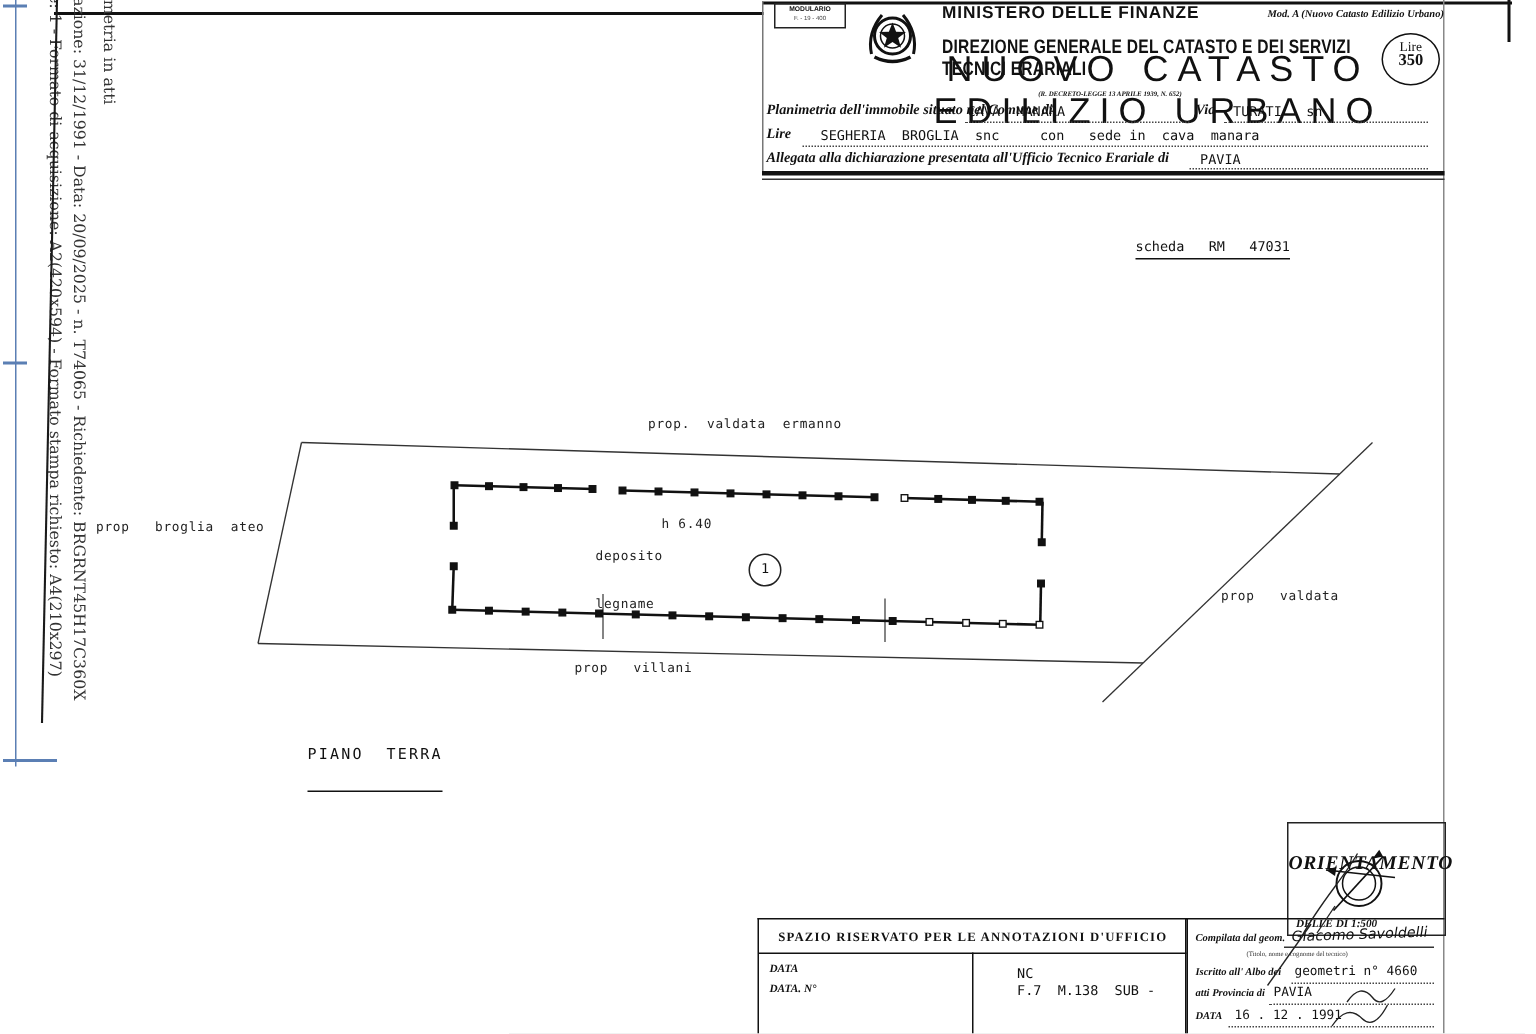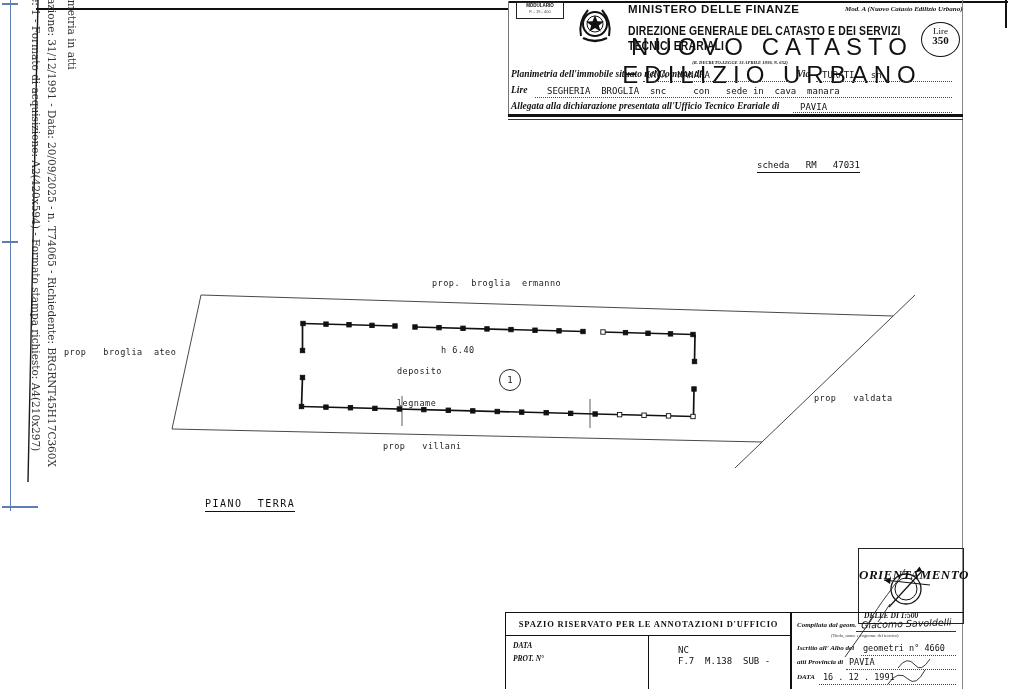--- a/index.html
+++ b/index.html
@@ -75,46 +75,46 @@
   <div class="abs lbl" style="left:511px;top:85px;font-size:9.5px;">Lire</div>
   <div class="abs mono pre" style="left:547px;top:86px;font-size:9px;">SEGHERIA  BROGLIA  snc     con   sede in  cava  manara</div>
   <div class="abs dot" style="left:535px;top:96px;width:417px;"></div>
 
   <div class="abs lbl" style="left:511px;top:101px;font-size:9.5px;">Allegata alla dichiarazione presentata all'Ufficio Tecnico Erariale di</div>
   <div class="abs mono pre" style="left:800px;top:102px;font-size:9px;">PAVIA</div>
   <div class="abs dot" style="left:793px;top:111px;width:159px;"></div>
 
   <div class="abs mono pre" style="left:757px;top:160px;font-size:9px;border-bottom:1.4px solid #111;padding-bottom:2px;">scheda   RM   47031</div>
 
-  <div class="abs planlbl" style="left:432px;top:278px;">prop.  broglia  ermanno</div>
+  <div class="abs planlbl" style="left:432px;top:278px;">prop.  valdata  ermanno</div>
   <div class="abs planlbl" style="left:64px;top:347px;">prop   broglia  ateo</div>
   <div class="abs planlbl" style="left:383px;top:441px;">prop   villani</div>
   <div class="abs planlbl" style="left:814px;top:393px;text-align:right;">prop   valdata</div>
 
   <div class="abs planlbl" style="left:397px;top:345px;line-height:1.25;">
     <div>deposito</div>
     <div>legname</div>
   </div>
   <div class="abs planlbl" style="left:441px;top:345px;">h 6.40</div>
 
   <div class="abs" style="left:499px;top:369px;width:20px;height:20px;border:1px solid #222;border-radius:50%;text-align:center;line-height:20px;font-size:9px;font-family:'DejaVu Sans Mono',monospace;">1</div>
 
-  <div class="abs mono pre" style="left:205px;top:498px;font-size:10px;letter-spacing:1.5px;border-bottom:1.3px solid #111;padding-bottom:2px;">PIANO  TERRA</div>
+  <div class="abs mono pre" style="left:205px;top:498px;font-size:10px;letter-spacing:1.5px;border-bottom:1.3px solid #111;padding-bottom:18px;">PIANO  TERRA</div>
 
   <div class="abs" style="left:858px;top:548px;width:104px;height:74px;border:1.3px solid #222;">
     <div class="lbl" style="font-size:13px;text-align:left;margin-top:18px;letter-spacing:.5px;">ORIENTAMENTO</div>
     <div class="lbl" style="position:absolute;left:5px;bottom:3px;font-size:7.5px;">DELLE DI 1:500</div>
   </div>
 
   <div class="abs" style="left:505px;top:612px;width:285px;height:77px;border:1.6px solid #111;border-bottom:none;">
     <div style="font-size:8.5px;font-weight:bold;text-align:center;padding-top:6px;letter-spacing:.8px;">SPAZIO RISERVATO PER LE ANNOTAZIONI D'UFFICIO</div>
     <div class="abs" style="left:0;top:22px;width:285px;height:1.3px;background:#111;"></div>
     <div class="abs" style="left:142px;top:22px;width:1.3px;height:55px;background:#111;"></div>
     <div class="lbl" style="position:absolute;left:7px;top:28px;font-size:7.5px;">DATA</div>
-    <div class="lbl" style="position:absolute;left:7px;top:41px;font-size:7.5px;">PROT. N°</div>
+    <div class="lbl" style="position:absolute;left:7px;top:41px;font-size:7.5px;">DATA. N°</div>
     <div class="mono pre" style="position:absolute;left:172px;top:32px;font-size:9px;">NC</div>
     <div class="mono pre" style="position:absolute;left:172px;top:43px;font-size:9px;">F.7  M.138  SUB -</div>
   </div>
 
   <div class="abs" style="left:790px;top:612px;width:172px;height:77px;border:1.6px solid #111;border-bottom:none;border-right:none;">
     <div class="lbl" style="position:absolute;left:6px;top:8px;font-size:7px;">Compilata dal geom.</div>
     <div style="position:absolute;left:70px;top:5px;font-size:9.5px;font-style:italic;font-family:'DejaVu Sans',sans-serif;transform:rotate(-2deg);">Giacomo Savoldelli</div>
     <div class="abs" style="left:65px;top:18px;width:100px;height:1px;background:#333;"></div>
     <div style="position:absolute;left:40px;top:20px;font-size:4.5px;color:#333;">(Titolo, nome e cognome del tecnico)</div>
     <div class="lbl" style="position:absolute;left:6px;top:31px;font-size:7px;">Iscritto all' Albo dei</div>

